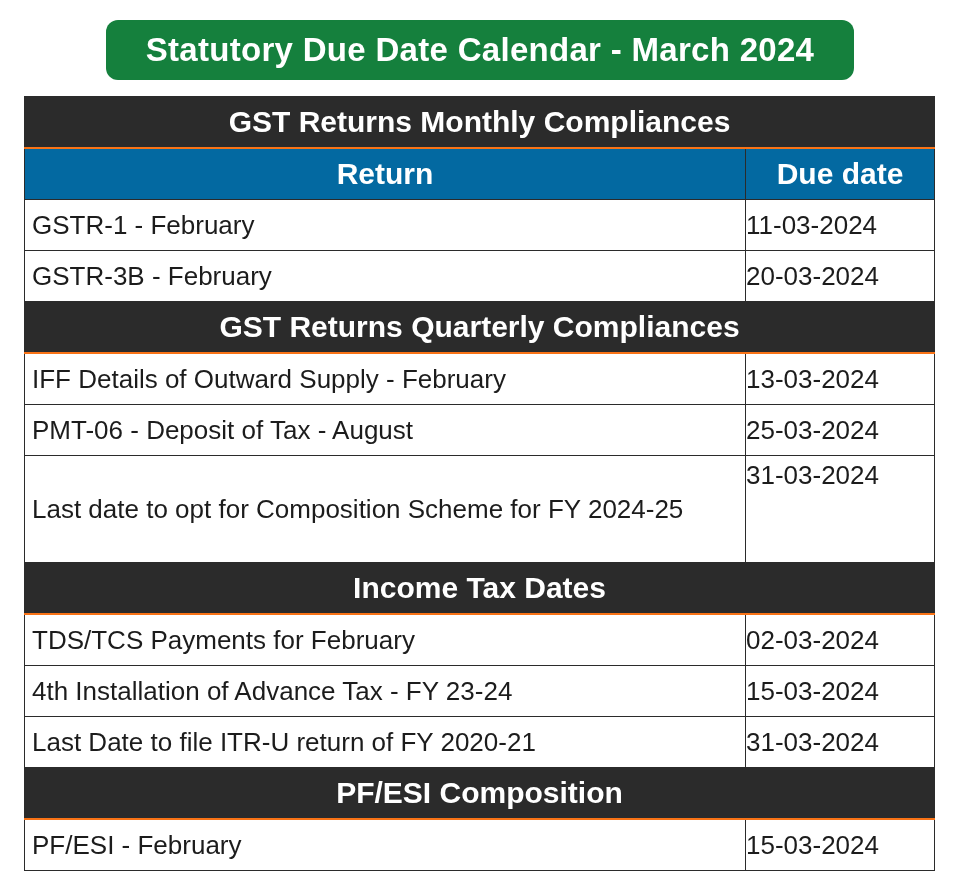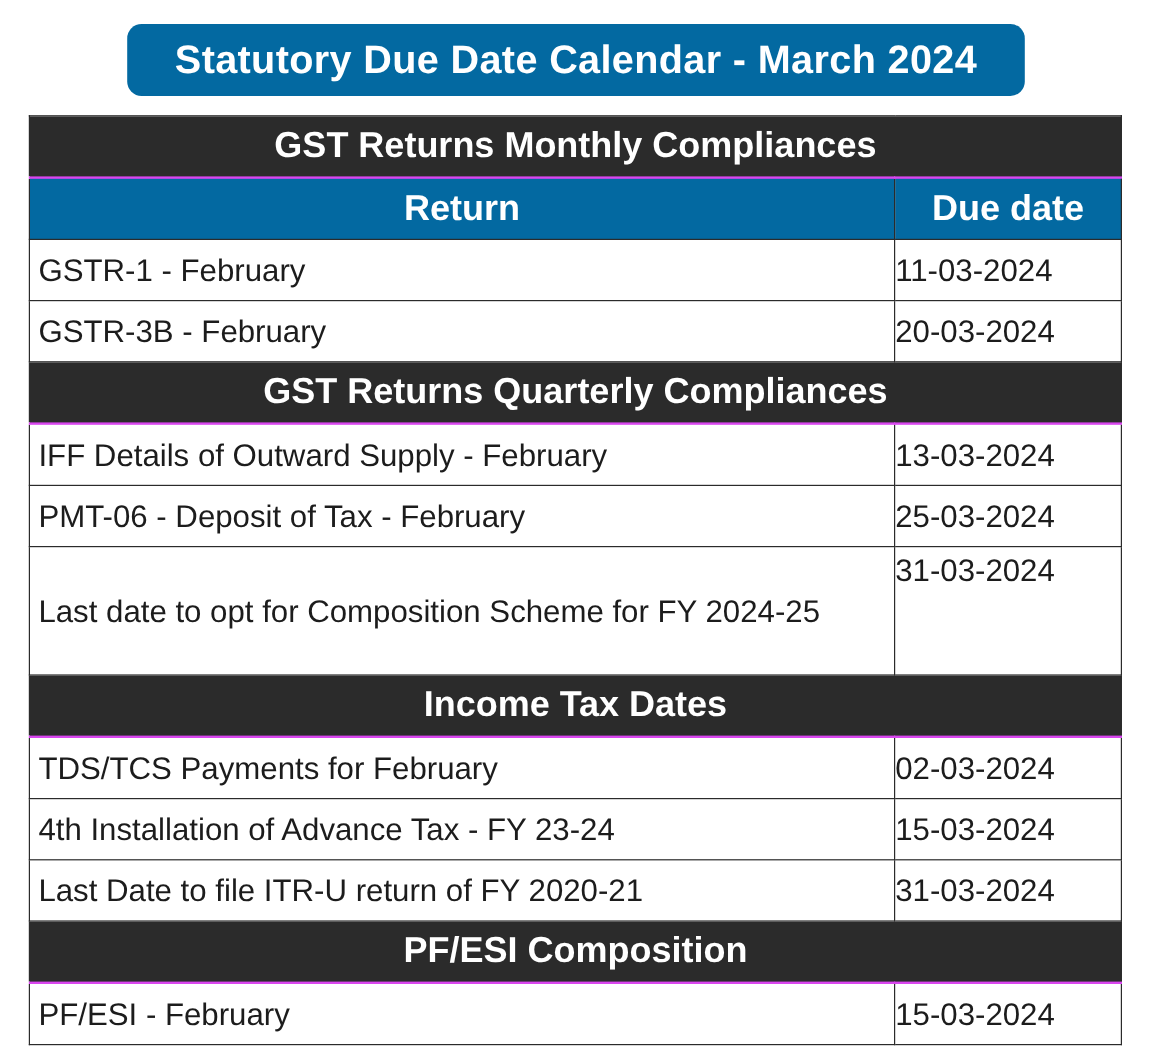--- a/index.html
+++ b/index.html
@@ -3,34 +3,34 @@
 <meta charset="utf-8">
 <style>
   html, body { margin: 0; padding: 0; }
   body {
     width: 960px; height: 884px; background: #ffffff;
     font-family: "Liberation Sans", "DejaVu Sans", sans-serif;
     position: relative; overflow: hidden; color: #1c1c1c;
   }
   .title {
     position: absolute; left: 106px; top: 20px; width: 748px; height: 60px;
-    background: #0369a1; border-radius: 12px; color: #fff;
+    background: #15803d; border-radius: 12px; color: #fff;
     font-weight: bold; font-size: 33px; line-height: 60px; text-align: center;
     letter-spacing: 0.3px;
   }
   table {
     position: absolute; left: 24px; top: 96px; width: 910px;
     border-collapse: collapse; table-layout: fixed;
   }
   col.c1 { width: 721px; }
   col.c2 { width: 189px; }
   td, th { border: 1.5px solid #2b2b2b; padding: 0; }
   .sec th {
     background: #2b2b2b; color: #fff; font-weight: bold; font-size: 30px;
-    height: 50px; border-bottom: 2px solid #d946ef;
+    height: 50px; border-bottom: 2px solid #f97316;
   }
   .hdr th {
     background: #0369a1; color: #fff; font-weight: bold; font-size: 30px;
     height: 50px; text-align: center;
   }
   .hdr th.c2h { border-left: 1.5px solid #e8e8e8; }
   .row td { height: 50px; font-size: 26px; vertical-align: middle; }
   .row td.ret { padding-left: 7px; white-space: nowrap; overflow: hidden; }
   .row td.due { padding-right: 6px; }
   .row.tall td { height: 102px; }
@@ -65,21 +65,21 @@
     </tr>
 
     <tr class="sec">
       <th colspan="2">GST Returns Quarterly Compliances</th>
     </tr>
     <tr class="row">
       <td class="ret">IFF Details of Outward Supply - February</td>
       <td class="due">13-03-2024</td>
     </tr>
     <tr class="row">
-      <td class="ret">PMT-06 - Deposit of Tax - February</td>
+      <td class="ret">PMT-06 - Deposit of Tax - August</td>
       <td class="due">25-03-2024</td>
     </tr>
     <tr class="row tall">
       <td class="ret">Last date to opt for Composition Scheme for FY 2024-25</td>
       <td class="due">31-03-2024</td>
     </tr>
 
     <tr class="sec">
       <th colspan="2">Income Tax Dates</th>
     </tr>

